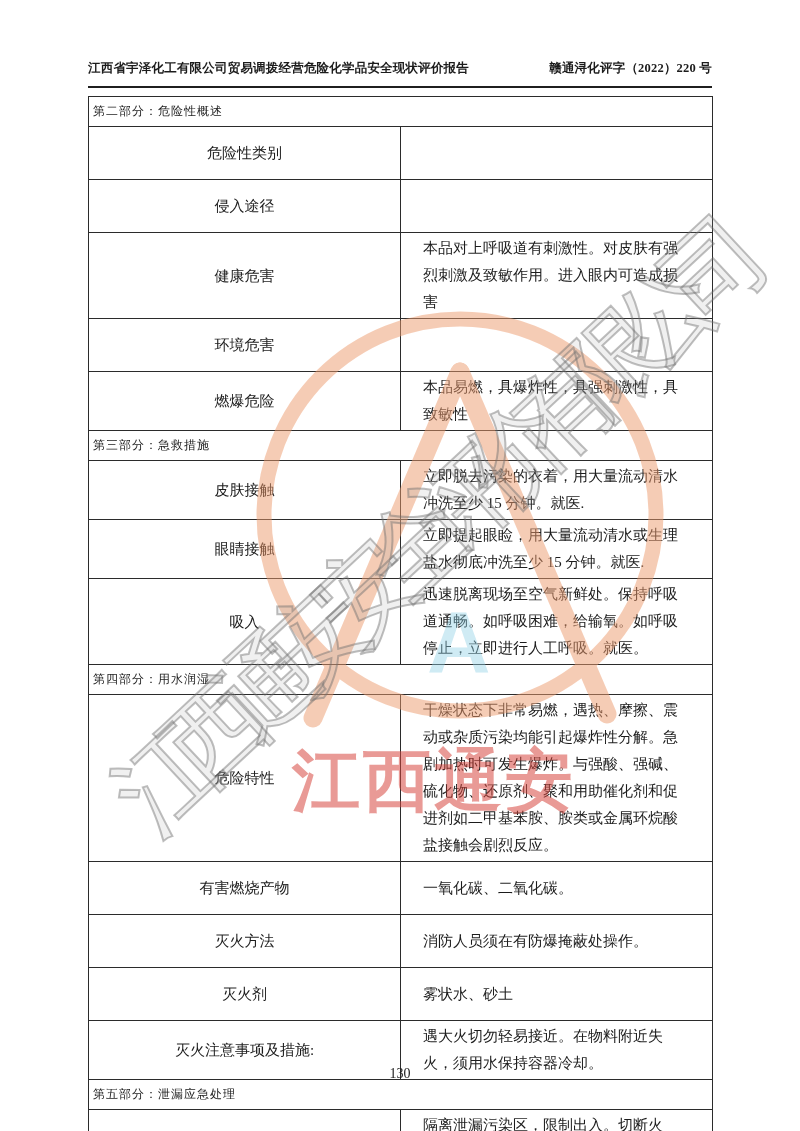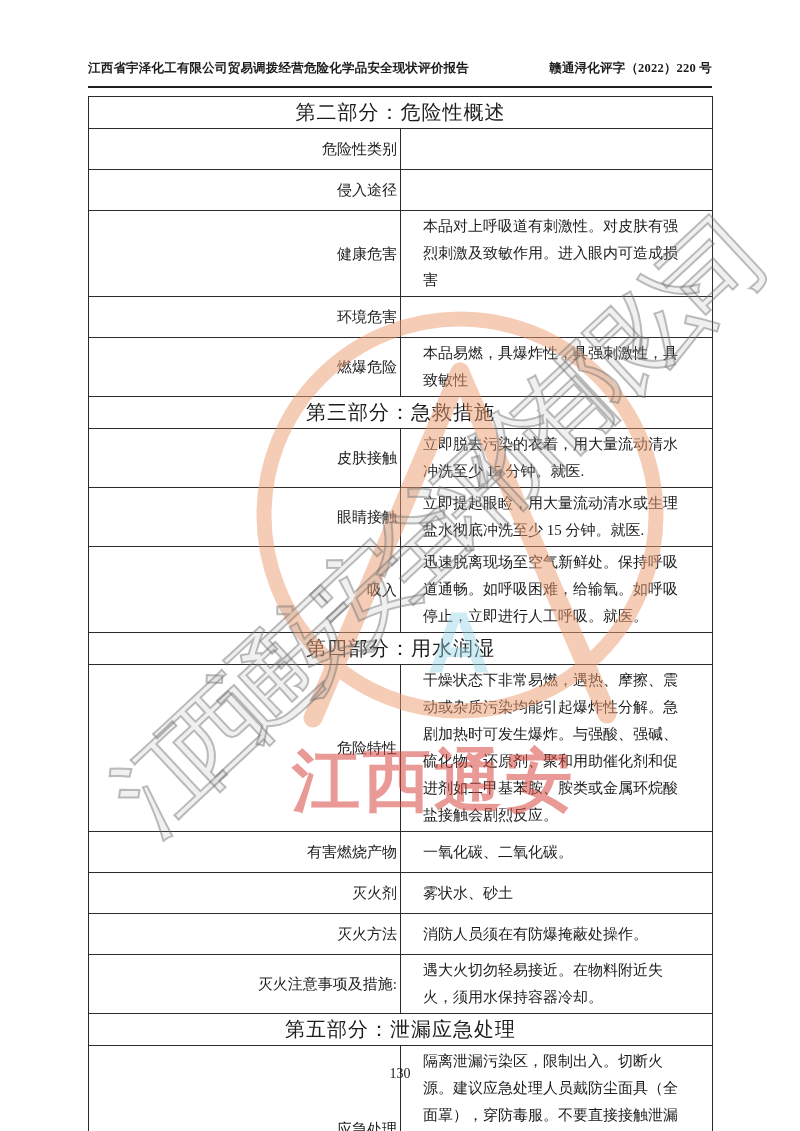--- a/index.html
+++ b/index.html
@@ -30,27 +30,27 @@
     position: absolute; left: 88px; top: 96px; width: 625px;
     border-collapse: collapse; table-layout: fixed;
   }
   .msds-table td {
     border: 1px solid #2b2b2b;
     font-size: 15px;
     vertical-align: middle;
     word-break: break-all;
   }
   td.lab {
-    width: 118px; text-align: right; padding: 8px 3px; line-height: 24px;
+    width: 118px; text-align: center; padding: 14px 3px; line-height: 24px;
   }
   td.val {
     padding: 2px 22px; line-height: 27px; text-align: left;
   }
   td.sec {
-    text-align: center; padding: 2px 16px; font-size: 20px; letter-spacing: 1px;
+    text-align: left; padding: 2px 4px; font-size: 12px; letter-spacing: 1px;
   }
 
   
   .doc-footer {
     position: absolute; left: 0; top: 1066px; width: 800px;
     text-align: center; font-size: 14px;
   }
 
   
   .wm-layer {
@@ -129,26 +129,26 @@
         </tr>
     <tr style="height:84px">
           <td class="lab">危险特性</td>
           <td class="val">干燥状态下非常易燃，遇热、摩擦、震动或杂质污染均能引起爆炸性分解。急剧加热时可发生爆炸。与强酸、强碱、硫化物、还原剂、聚和用助催化剂和促进剂如二甲基苯胺、胺类或金属环烷酸盐接触会剧烈反应。</td>
         </tr>
     <tr style="height:30px">
           <td class="lab">有害燃烧产物</td>
           <td class="val">一氧化碳、二氧化碳。</td>
         </tr>
     <tr style="height:30px">
+          <td class="lab">灭火方法</td>
+          <td class="val">消防人员须在有防爆掩蔽处操作。</td>
+        </tr>
+    <tr style="height:30px">
           <td class="lab">灭火剂</td>
           <td class="val">雾状水、砂土</td>
-        </tr>
-    <tr style="height:30px">
-          <td class="lab">灭火方法</td>
-          <td class="val">消防人员须在有防爆掩蔽处操作。</td>
         </tr>
     <tr style="height:58px">
           <td class="lab">灭火注意事项及措施:</td>
           <td class="val">遇大火切勿轻易接近。在物料附近失火，须用水保持容器冷却。</td>
         </tr>
     <tr style="height:30px">
           <td class="sec" colspan="2">第五部分：泄漏应急处理</td>
         </tr>
     <tr style="height:84px">
           <td class="lab">应急处理</td>

